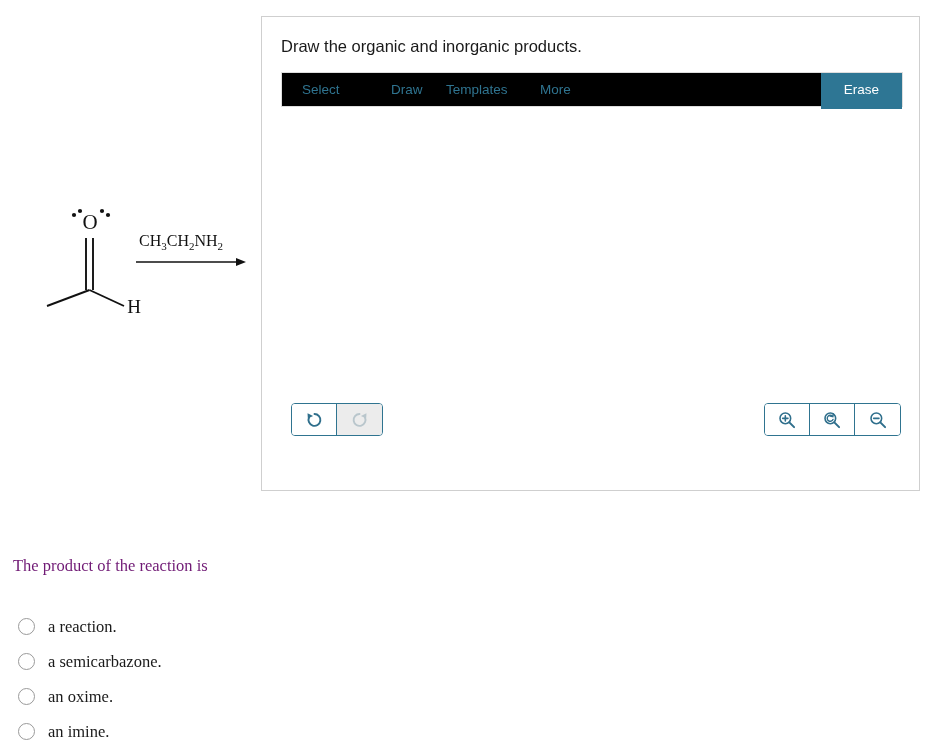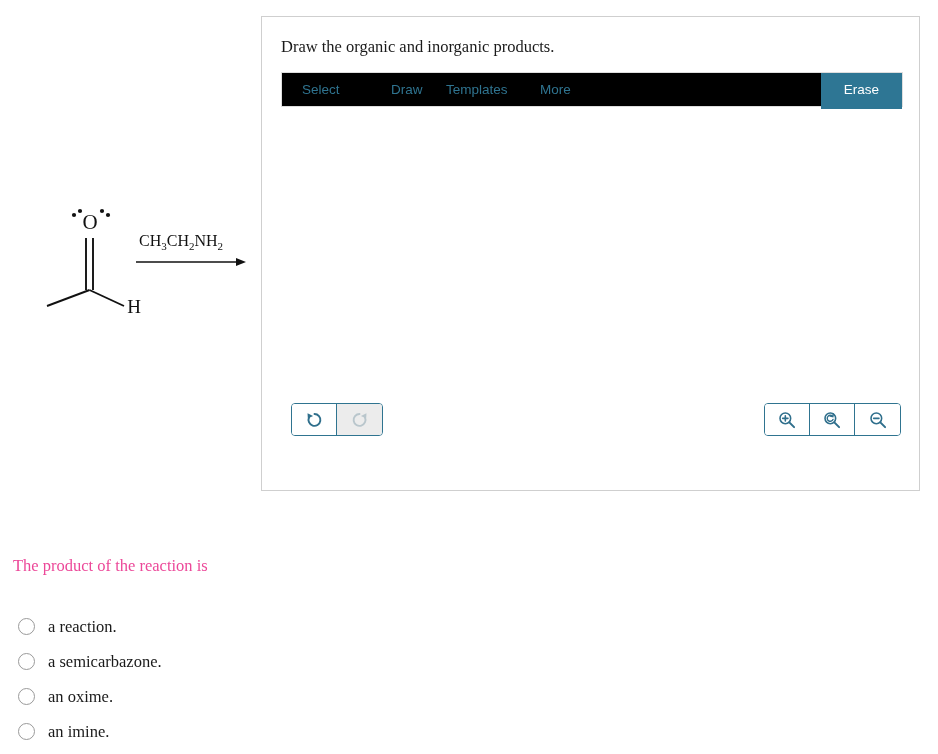--- a/index.html
+++ b/index.html
@@ -25,21 +25,21 @@
     height: 475px;
     border: 1px solid #cfcfcf;
     background: #ffffff;
     box-sizing: border-box;
   }
 
   #panel-prompt {
     position: absolute;
     left: 19px;
     top: 20px;
-    font-family: Liberation Serif, serif;
+    font-family: Liberation Sans, sans-serif;
     font-size: 16.5px;
     color: #1a1a1a;
     white-space: nowrap;
   }
 
   
   #toolbar {
     position: absolute;
     left: 19px;
     top: 55px;
@@ -130,21 +130,21 @@
     height: 130px;
   }
 
   
   #question-text {
     position: absolute;
     left: 13px;
     top: 556px;
     font-family: "Liberation Serif", serif;
     font-size: 16.5px;
-    color: #ec4899;
+    color: #701a75;
     white-space: nowrap;
   }
 
   #choices {
     position: absolute;
     left: 13px;
     top: 609px;
     width: 420px;
   }
   .choice-row {

